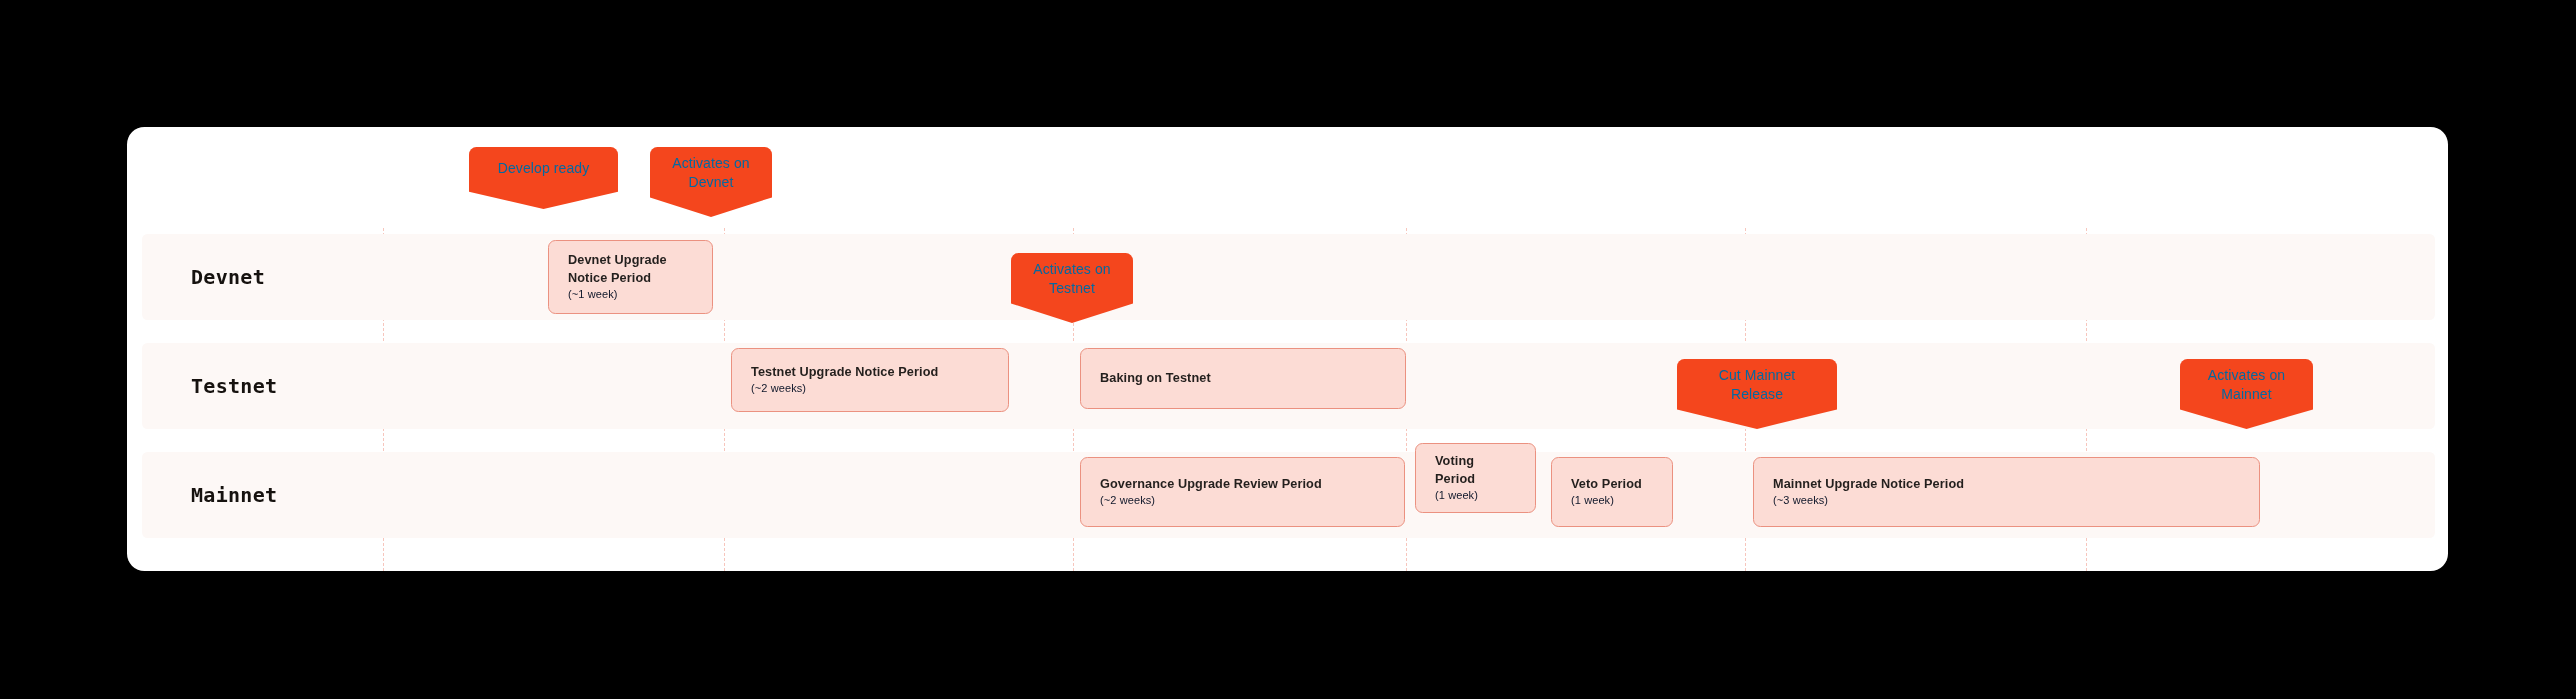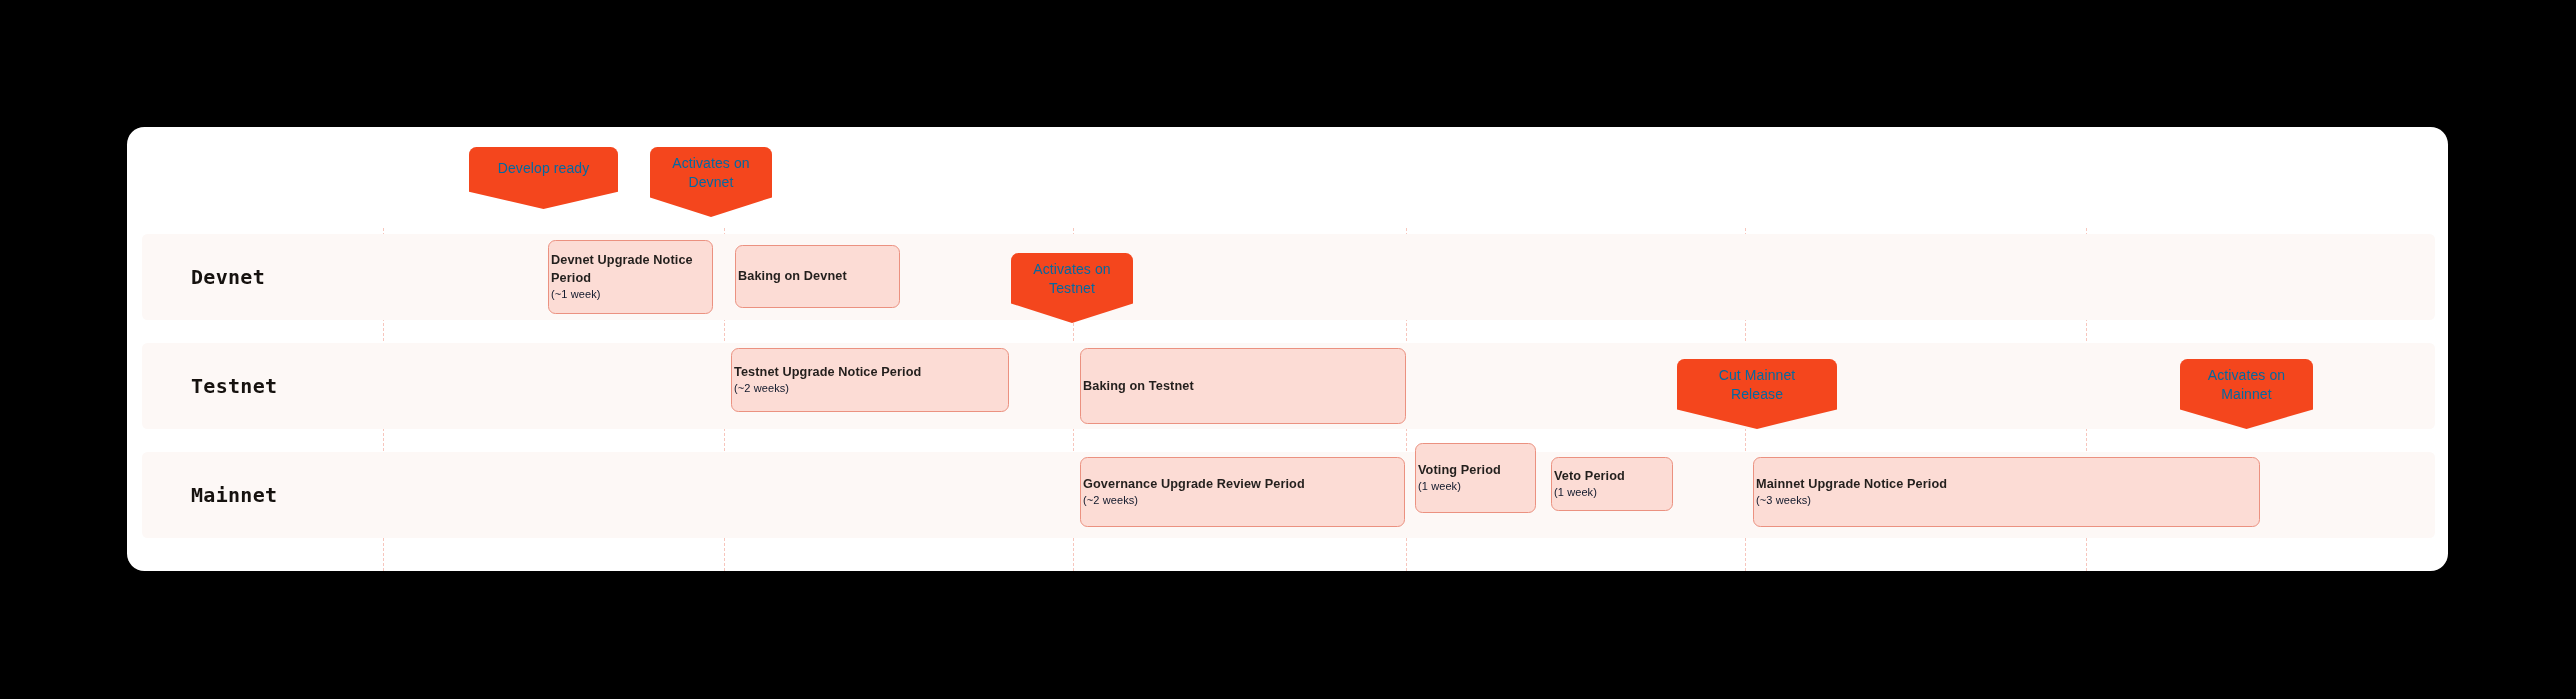--- a/index.html
+++ b/index.html
@@ -46,21 +46,21 @@
   }
 
   
   .bar{
     position:absolute;
     background:#fcdcd5;
     border:1.1px solid #eb9180;
     border-radius:7.4px;
     box-sizing:border-box;
     display:flex;flex-direction:column;justify-content:center;
-    padding:0 2px;
+    padding:0 19px;
   }
   .bar .t1{
     font-size:12.7px;font-weight:700;color:#231f1d;
     line-height:1.42;letter-spacing:0.1px;
   }
   .bar .t2{
     font-size:11px;font-weight:400;color:#0f172a;
     line-height:1.42;letter-spacing:0.1px;
   }
 
@@ -104,41 +104,38 @@
     <div class="row r2"></div>
 
     <div class="rowlabel" style="top:107px">Devnet</div>
     <div class="rowlabel" style="top:216px">Testnet</div>
     <div class="rowlabel" style="top:325px">Mainnet</div>
 
     <div class="bar" style="left:421px;top:113px;width:165px;height:74px">
       <div class="t1">Devnet Upgrade Notice Period</div>
       <div class="t2">(~1 week)</div>
     </div>
-    <div class="bar" style="left:608px;top:118px;width:165px;height:63px">
-      <div class="t1">Baking on Devnet</div>
-    </div>
 
     <div class="bar" style="left:604px;top:221px;width:278px;height:64px">
       <div class="t1">Testnet Upgrade Notice Period</div>
       <div class="t2">(~2 weeks)</div>
     </div>
-    <div class="bar" style="left:953px;top:221px;width:326px;height:76px">
+    <div class="bar" style="left:953px;top:221px;width:326px;height:61px">
       <div class="t1">Baking on Testnet</div>
     </div>
 
     <div class="bar" style="left:953px;top:330px;width:325px;height:70px">
       <div class="t1">Governance Upgrade Review Period</div>
       <div class="t2">(~2 weeks)</div>
     </div>
     <div class="bar" style="left:1288px;top:316px;width:121px;height:70px">
       <div class="t1">Voting Period</div>
       <div class="t2">(1 week)</div>
     </div>
-    <div class="bar" style="left:1424px;top:330px;width:122px;height:54px">
+    <div class="bar" style="left:1424px;top:330px;width:122px;height:70px">
       <div class="t1">Veto Period</div>
       <div class="t2">(1 week)</div>
     </div>
     <div class="bar" style="left:1626px;top:330px;width:507px;height:70px">
       <div class="t1">Mainnet Upgrade Notice Period</div>
       <div class="t2">(~3 weeks)</div>
     </div>
 
     <div class="badge" style="left:342px;top:20px;width:149px;height:62px">
       <div class="pn"></div>

